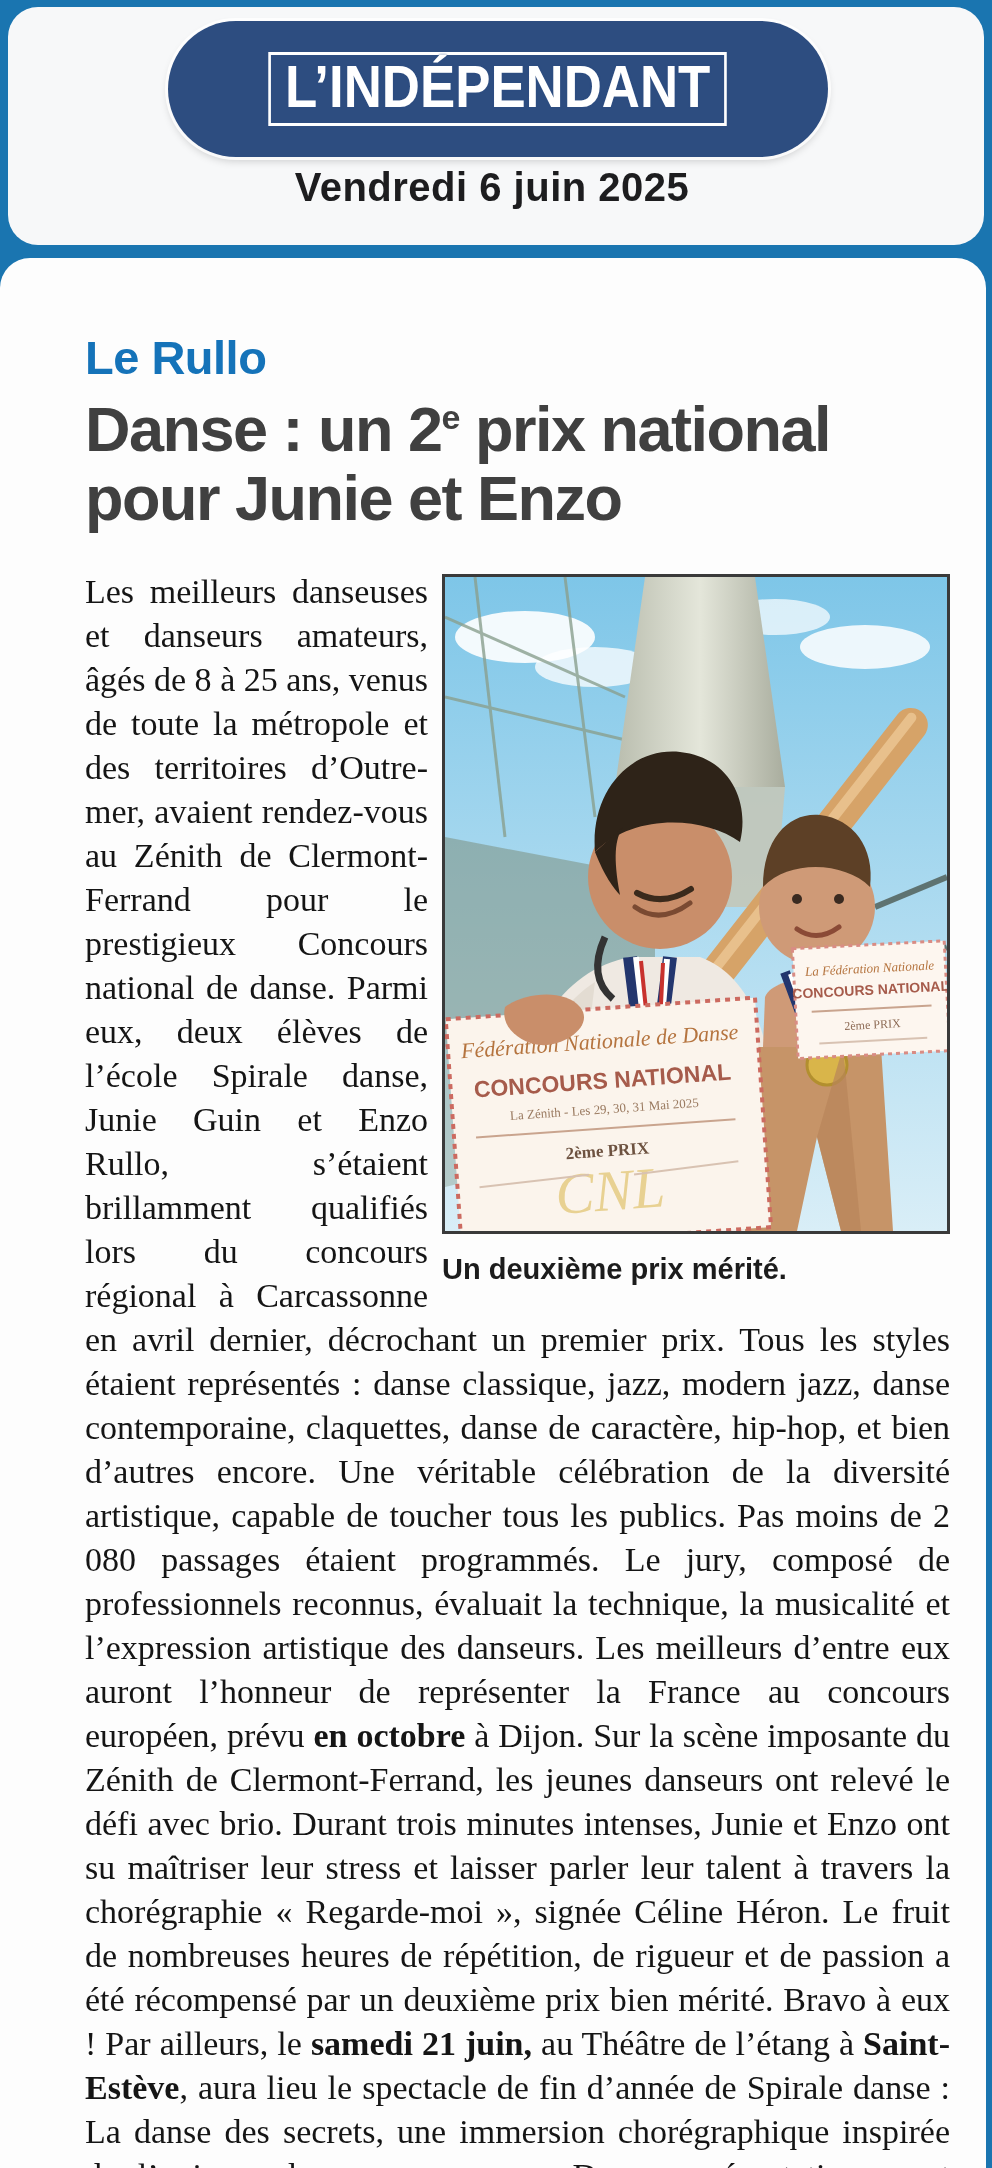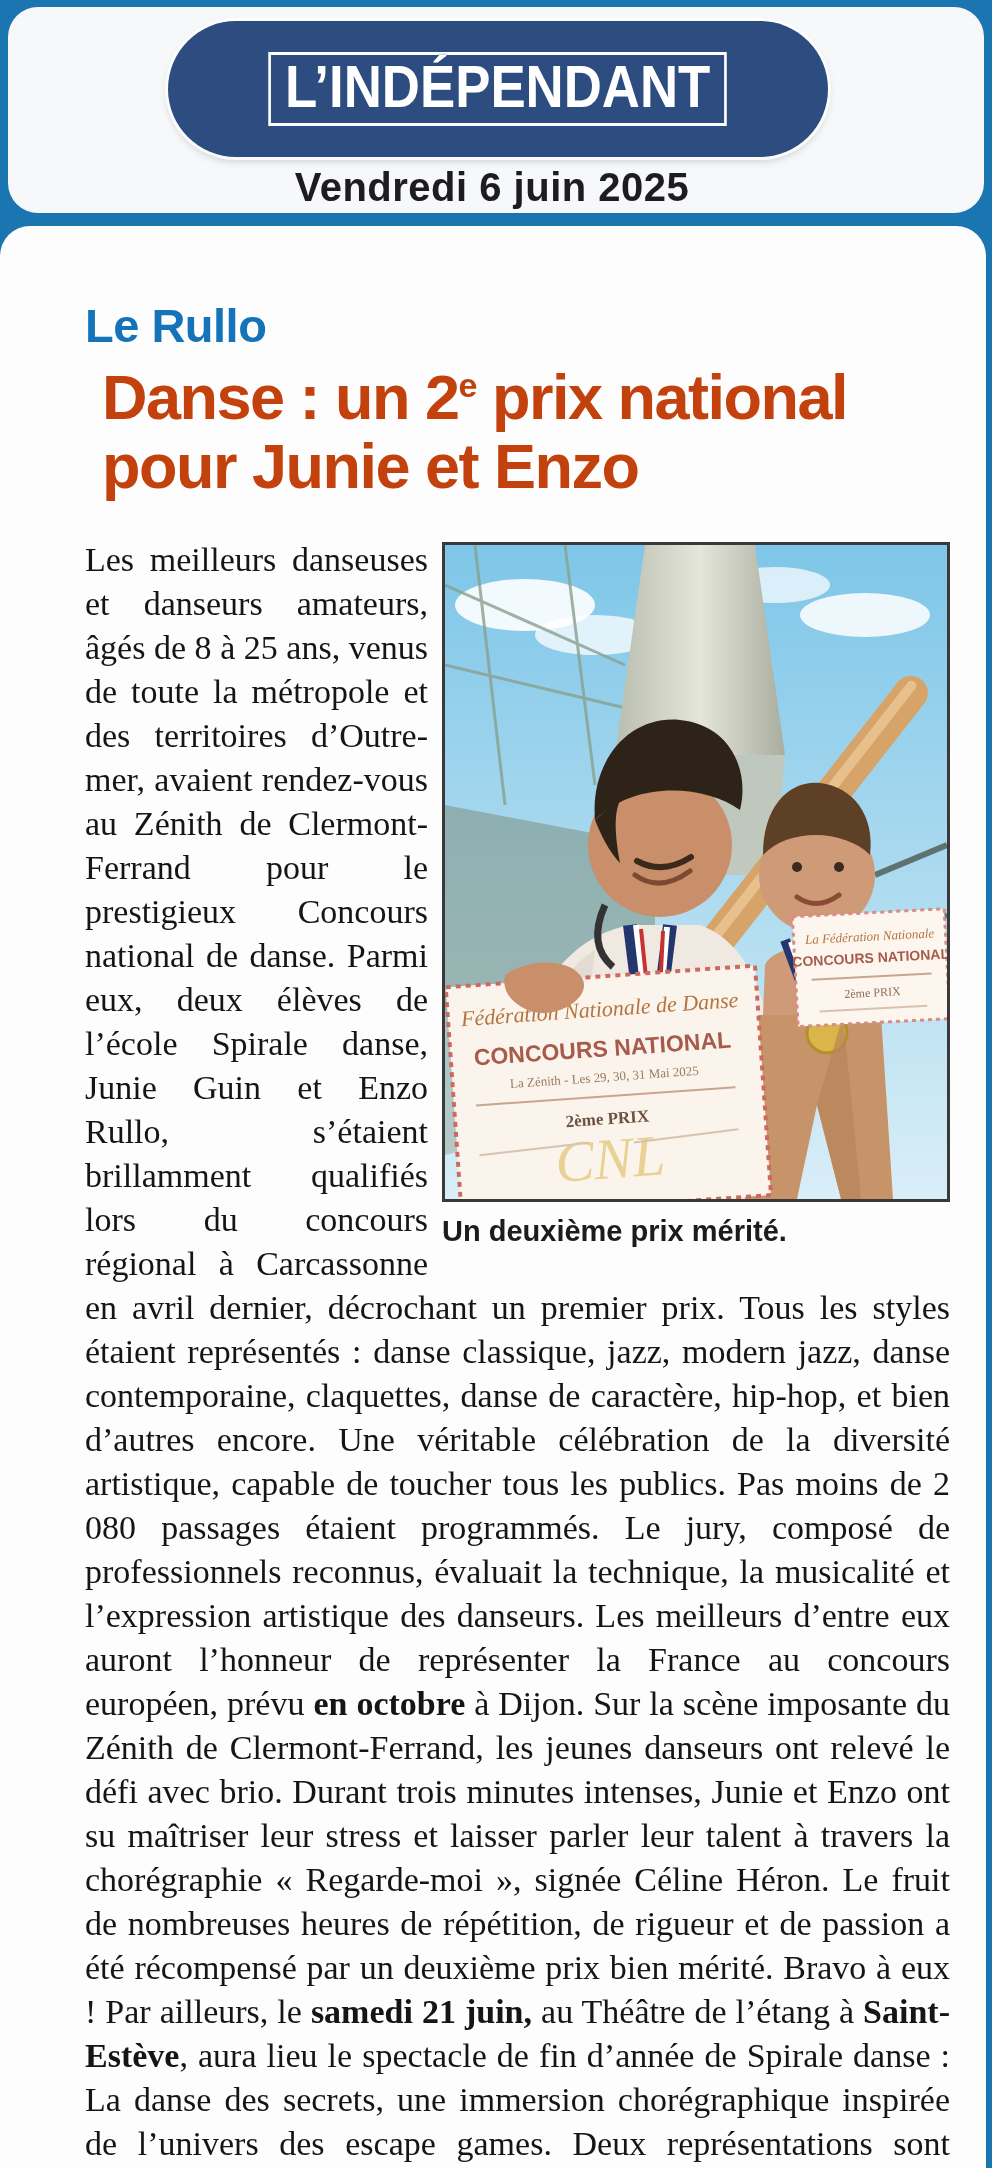--- a/index.html
+++ b/index.html
@@ -8,21 +8,21 @@
     background:#1a75b0;
     font-family:"Liberation Sans", sans-serif;
     -webkit-font-smoothing:antialiased;
   }
 
   
   .header-card{
     margin:7px 8px 0 8px;
     background:#f7f8f9;
     border-radius:30px;
-    height:206px;
+    height:238px;
     position:relative;
     overflow:hidden;
   }
   .masthead-pill{
     position:absolute;
     left:160px; top:14px;
     width:660px; height:136px;
     background:#2d4d80;
     border-radius:68px;
     box-shadow:0 0 0 3px rgba(255,255,255,.85), 0 4px 8px rgba(0,0,0,.18);
@@ -60,22 +60,22 @@
     overflow:hidden;
   }
   .kicker{
     color:#1573b9;
     font-size:47px;
     font-weight:bold;
     letter-spacing:-.5px;
     margin:0 0 10px 0;
   }
   .headline{
-    margin:6px 0 0 17px;
-    color:#c2410c;
+    margin:6px 0 0 0;
+    color:#404040;
     font-size:63px;
     line-height:1.09;
     font-weight:800;
     letter-spacing:-1.5px;
     max-width:880px;
   }
   .headline sup{
     font-size:34px;
     vertical-align:super;
     line-height:0;
@@ -103,21 +103,21 @@
     width:502px; height:654px;
     background:#cde6f2;
     overflow:hidden;
   }
   .photo-frame svg{display:block;}
   .photo-caption{
     font-family:"Liberation Sans", sans-serif;
     font-size:29px;
     font-weight:bold;
     color:#1c1c1c;
-    margin-top:12px;
+    margin-top:18px;
     text-align:left;
     line-height:1.2;
   }
 </style>
 </head>
 <body>
 
 <div class="header-card">
   <div class="masthead-pill">
     <div class="masthead-wordmark">L’INDÉPENDANT</div>

